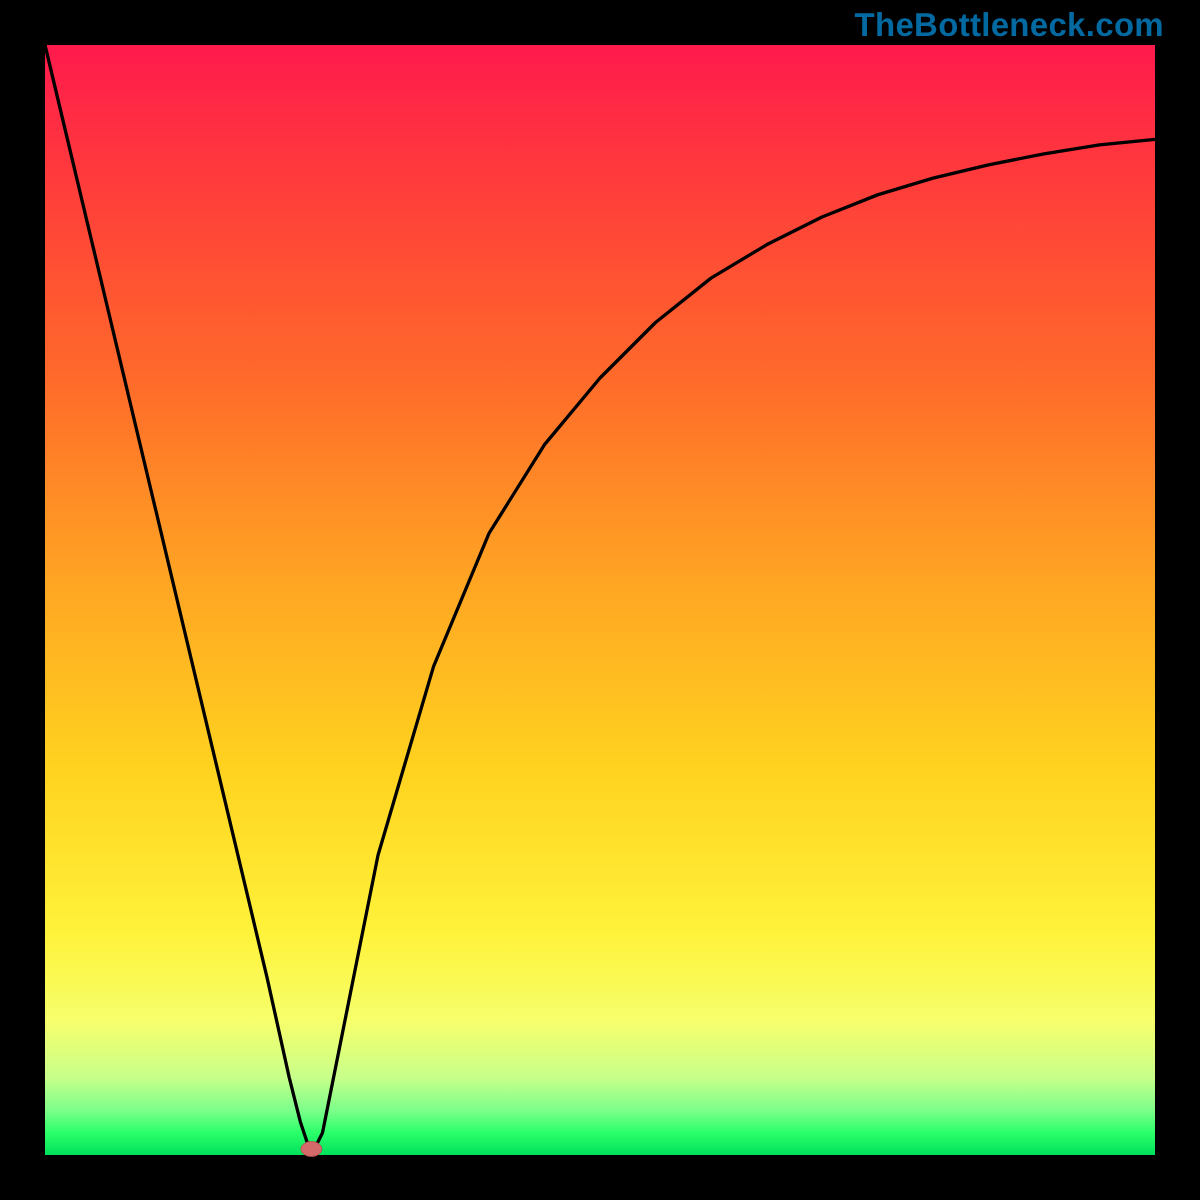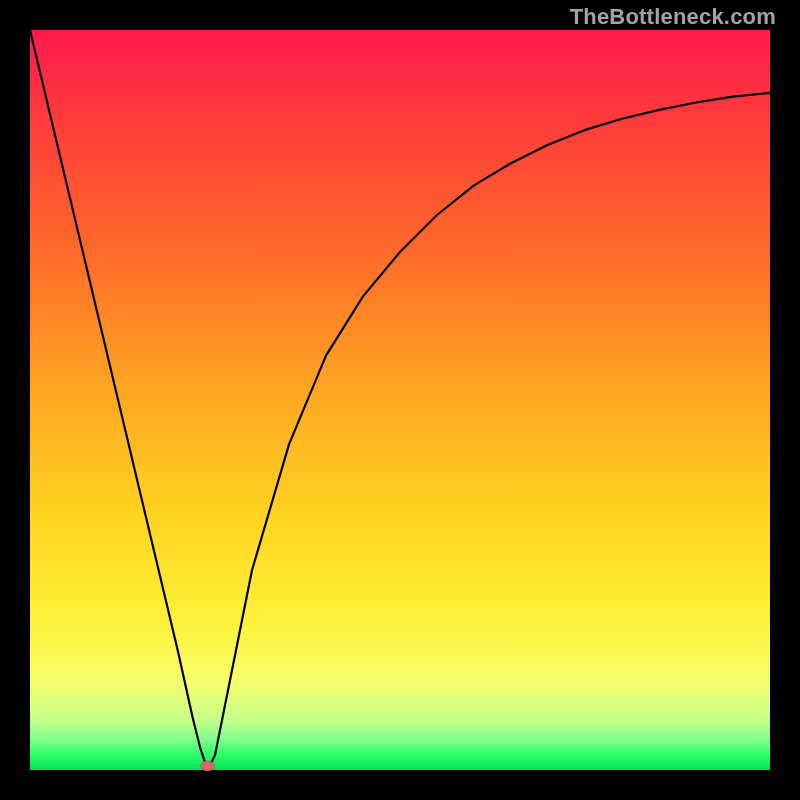--- a/index.html
+++ b/index.html
@@ -57,21 +57,21 @@
     stroke: #b84f4f;
     stroke-width: 0.6;
   }
   .branding {
     position: absolute;
     top: 4px;
     right: 24px;
     font-size: 22px;
     font-weight: 600;
     letter-spacing: 0.2px;
-    color: #a3a3a3;
+    color: #0369a1;
     user-select: none;
   }
 </style>
 </head>
 <body>
 
 <div class="frame">
 
   <div class="plot-area">
     <svg class="curve-svg" viewBox="0 0 740 740" preserveAspectRatio="none">

